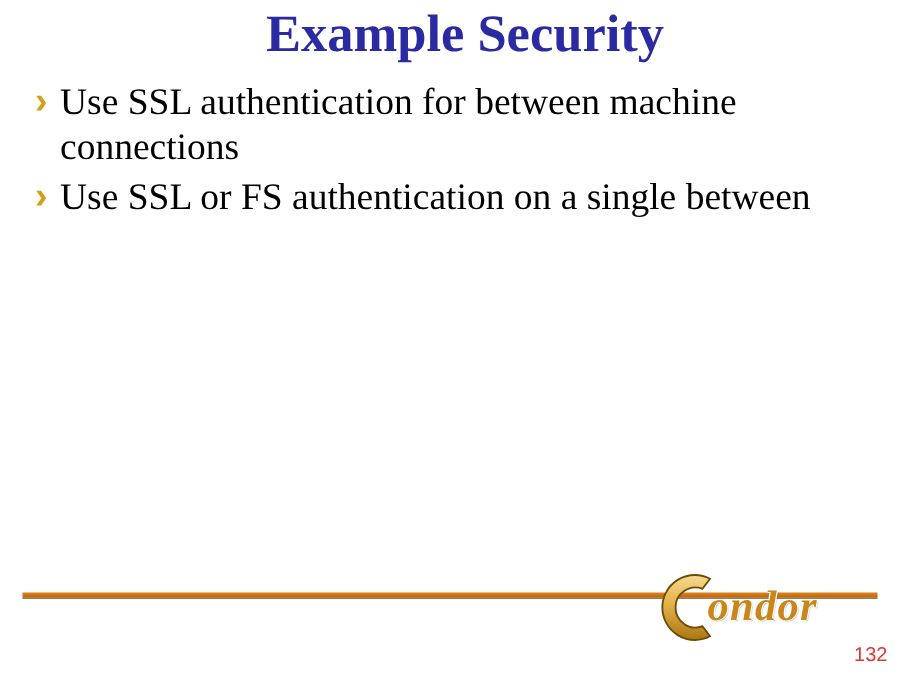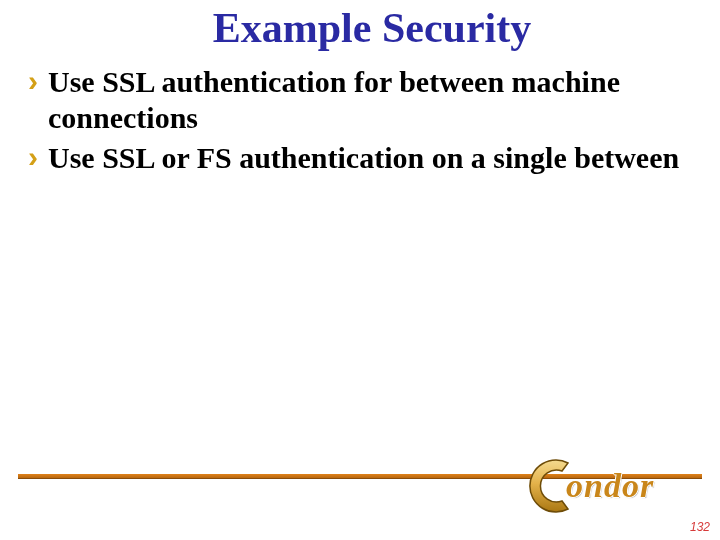--- a/index.html
+++ b/index.html
@@ -33,21 +33,21 @@
     font-weight:bold;
     line-height:1;
     margin-right:10px;
     margin-top:2px;
     font-family:Verdana,Geneva,sans-serif;
   }
   .btxt{
     color:#000;
     font-size:30px;
     line-height:1.2;
-    font-weight:700;
+    font-weight:400;
   }
   .footer{
     position:absolute;
     left:0;right:0;bottom:32px;
     height:60px;
     padding-left:42px;
   }
   .rule{
     position:absolute;
     left:18px;right:18px;top:26px;
@@ -68,23 +68,22 @@
     font-style:italic;
     color:#c9861a;
     font-size:34px;
     letter-spacing:1px;
     text-shadow:0 1px 0 #fff, 1px 0 0 #fff, -1px 0 0 #fff, 0 -1px 0 #fff, 1px 1px 1px rgba(0,0,0,.35);
   }
   .pagenum{
     position:absolute;
     right:10px;bottom:6px;
     font-family:Arial,Helvetica,sans-serif;
-    font-size:12px;
+    font-size:16px;
     color:#d63a3a;
-    font-style:italic;
   }
 </style>
 </head>
 <body>
 
 <div class="title">
   <div>Example Security</div>
 </div>
 
 <div class="body">

